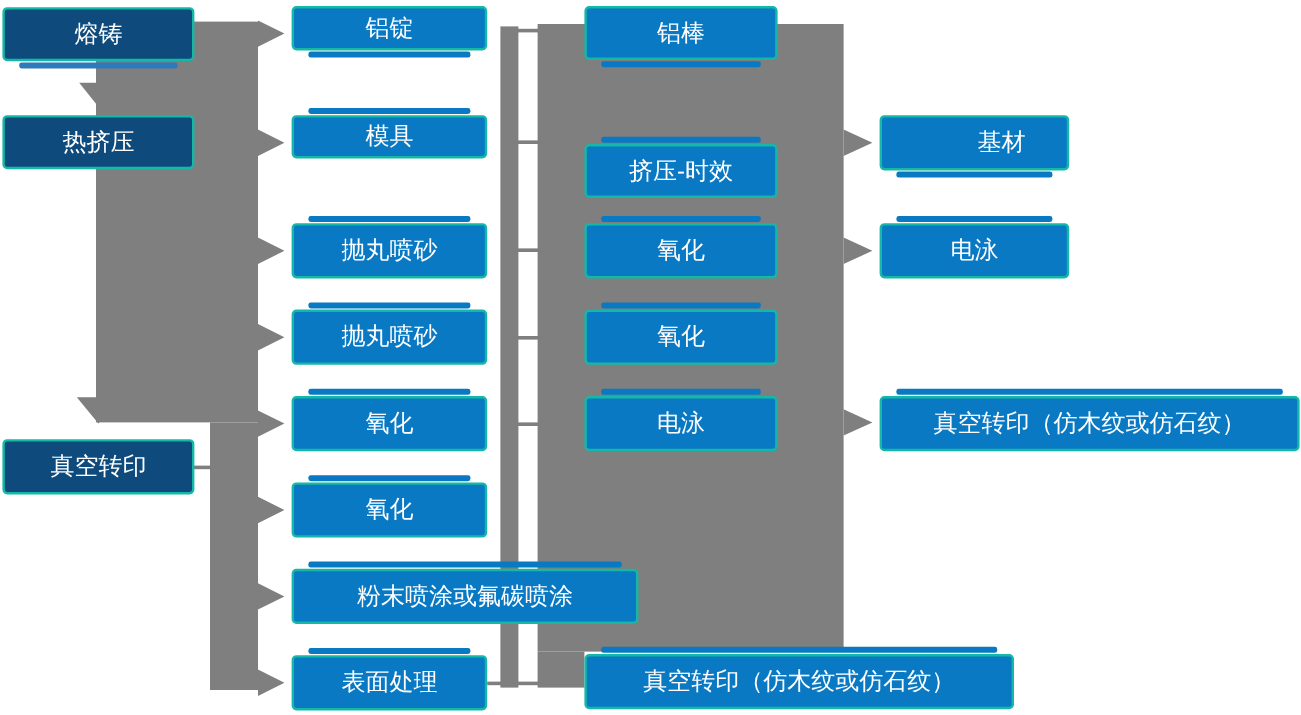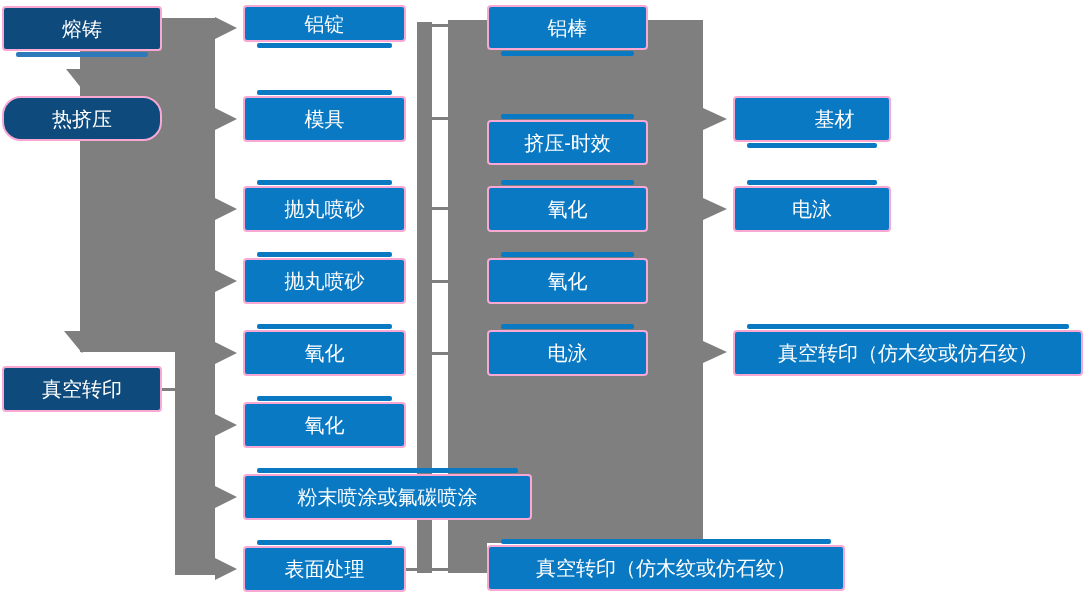--- a/index.html
+++ b/index.html
@@ -15,21 +15,21 @@
     border-top:11px solid transparent;border-bottom:11px solid transparent;
     border-left:22px solid #7f7f7f;}
   .arr-d{position:absolute;width:0;height:0;z-index:1;
     border-left:16px solid transparent;border-right:16px solid transparent;
     border-top:20px solid #7f7f7f;}
   
   .node{
     position:absolute;z-index:3;box-sizing:border-box;
     display:flex;align-items:center;justify-content:center;
     color:#ffffff;font-size:20px;line-height:1;white-space:nowrap;
-    border:2px solid #f9a8d4;border-radius:4px;
+    border:2px solid #14b8a6;border-radius:4px;
     background:#0a79c4;
   }
   .node.dark{background:#0e4b7c;}
   
   .node.st::before,.node.sb::before{
     content:"";position:absolute;left:12px;right:12px;height:5px;
     background:#0a79c4;border-radius:2px;
   }
   .node.st::before{top:-8px;}
   .node.sb::before{bottom:-8px;}
@@ -64,25 +64,25 @@
   <div class="arr-r" style="left:215px;top:342px;"></div>
   <div class="arr-r" style="left:215px;top:414px;"></div>
   <div class="arr-r" style="left:215px;top:486px;"></div>
   <div class="arr-r" style="left:215px;top:558px;"></div>
 
   <div class="arr-r" style="left:703px;top:108px;border-left-width:24px;"></div>
   <div class="arr-r" style="left:703px;top:198px;border-left-width:24px;"></div>
   <div class="arr-r" style="left:703px;top:341px;border-left-width:24px;"></div>
 
   <div class="node dark sb" style="left:2px;top:6px;width:160px;height:45px;">熔铸</div>
-  <div class="node dark" style="left:2px;top:96px;width:160px;height:45px;border-radius:19px;">热挤压</div>
+  <div class="node dark" style="left:2px;top:96px;width:160px;height:45px;">热挤压</div>
   <div class="node dark" style="left:2px;top:366px;width:160px;height:46px;">真空转印</div>
 
   <div class="node sb" style="left:243px;top:5px;width:163px;height:37px;text-align:center;">铝锭</div>
-  <div class="node st" style="left:243px;top:96px;width:163px;height:46px;">模具</div>
+  <div class="node st" style="left:243px;top:96px;width:163px;height:36px;">模具</div>
   <div class="node st" style="left:243px;top:186px;width:163px;height:46px;">抛丸喷砂</div>
   <div class="node st" style="left:243px;top:258px;width:163px;height:46px;">抛丸喷砂</div>
   <div class="node st" style="left:243px;top:330px;width:163px;height:46px;">氧化</div>
   <div class="node st" style="left:243px;top:402px;width:163px;height:46px;">氧化</div>
   <div class="node st" style="left:243px;top:474px;width:289px;height:46px;">粉末喷涂或氟碳喷涂</div>
   <div class="node st" style="left:243px;top:546px;width:163px;height:46px;">表面处理</div>
 
   <div class="node sb" style="left:487px;top:5px;width:161px;height:45px;">铝棒</div>
   <div class="node st" style="left:487px;top:96px;width:161px;height:45px;margin-top:24px;">挤压-时效</div>
   <div class="node st" style="left:487px;top:186px;width:161px;height:46px;">氧化</div>

